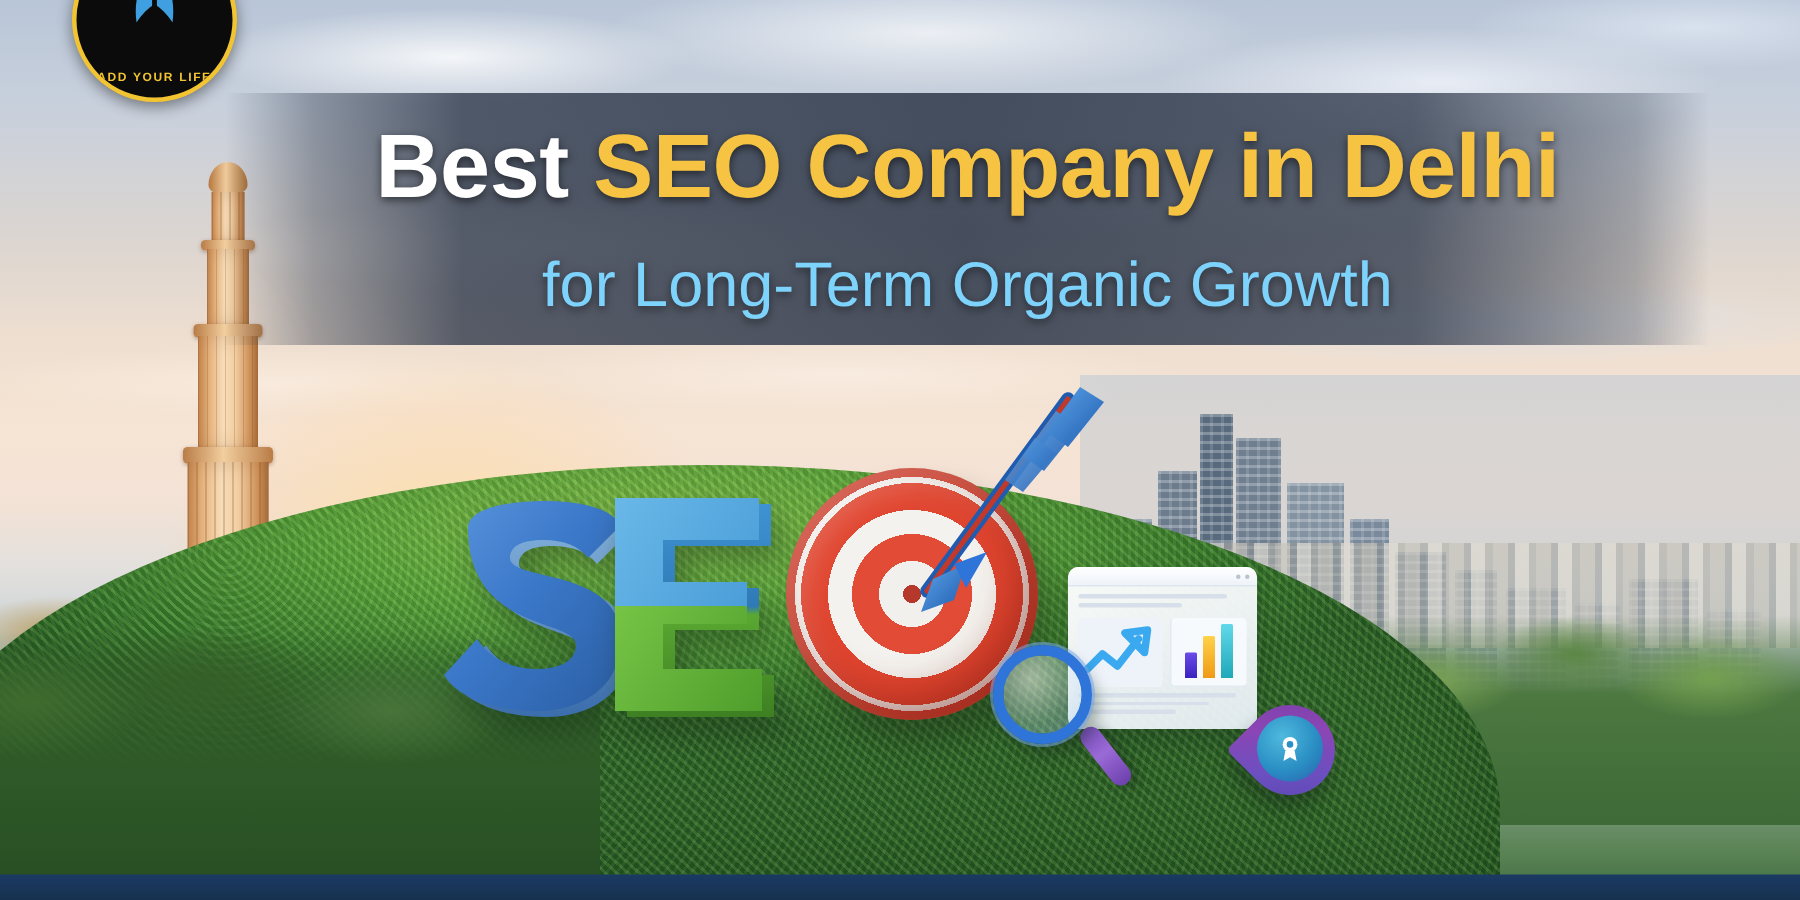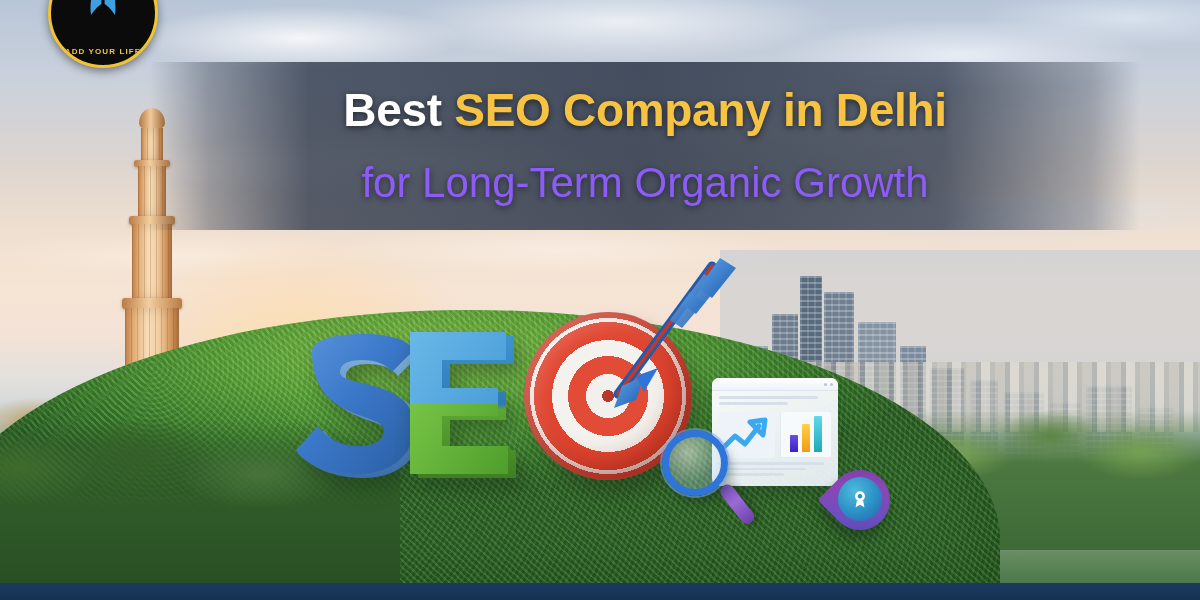--- a/index.html
+++ b/index.html
@@ -167,30 +167,30 @@
       rgba(48,58,76,.78) 80%,
       rgba(52,62,80,.34) 95%,
       rgba(52,62,80,0) 100%);
   }
   .title-wrap {
     position:absolute; left:150px; top:62px; width:990px; height:168px;
     display:flex; flex-direction:column; justify-content:center;
   }
   .title-line1 {
     text-align:center;
-    font-size:46px; font-weight:bold; letter-spacing:-.3px;
+    font-size:60px; font-weight:bold; letter-spacing:-.3px;
     line-height:1.08; white-space:nowrap;
     text-shadow:0 2px 6px rgba(0,0,0,.55);
     margin-bottom:24px;
   }
   .t-white { color:#ffffff; }
   .t-gold  { color:#f6c342; }
   .title-line2 {
     text-align:center;
-    font-size:42px; font-weight:400; color:#8b5cf6;
+    font-size:42px; font-weight:400; color:#7dd3fc;
     line-height:1.1; white-space:nowrap;
     text-shadow:0 2px 6px rgba(0,0,0,.5);
   }
 
   
   .logo {
     position:absolute; left:48px; top:-42px;
     width:110px; height:110px; border-radius:50%;
     background:#0b0b0b;
     border:3px solid #f2c431;

